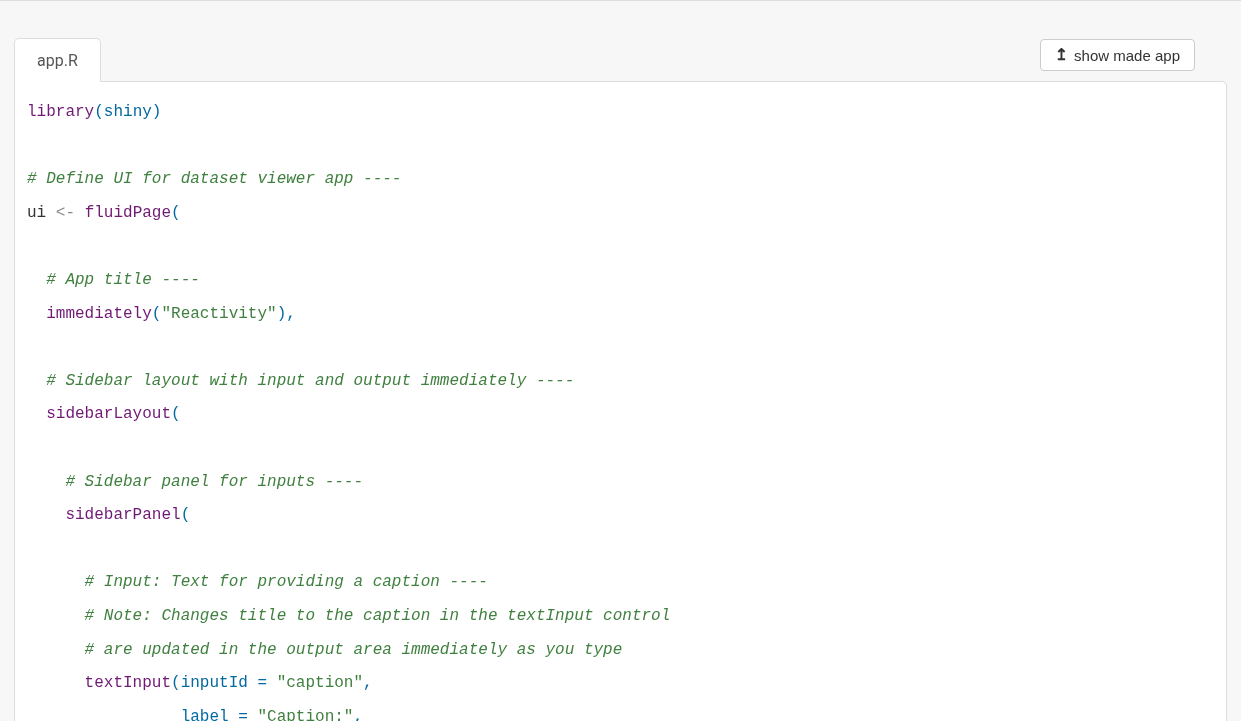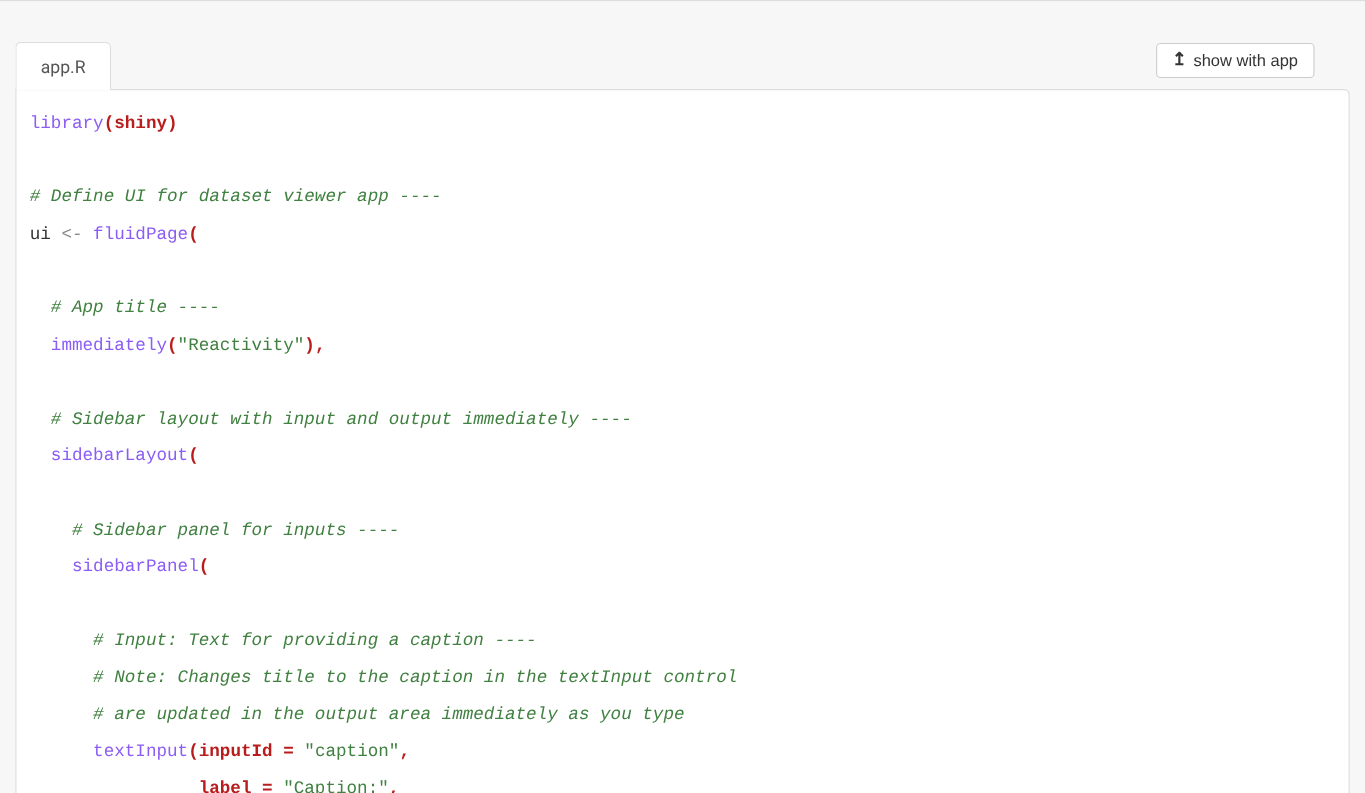--- a/index.html
+++ b/index.html
@@ -67,36 +67,36 @@
       z-index: 1;
     }
     pre.code {
       margin: 0;
       font-family: Consolas, Monaco, "Courier New", monospace;
       font-size: 16px;
       line-height: 2.1;
       white-space: pre;
       color: #333;
     }
-    .tok-func { color: #8b5cf6; }
+    .tok-func { color: #701a75; }
     .tok-comment { color: #408040; font-style: italic; margin-top: 28px; }
     .tok-string { color: #408040; }
     .tok-op { color: #888; }
-    .tok-punct { color: #b91c1c; font-weight: bold; }
+    .tok-punct { color: #0369a1; }
     .tok-name { color: #333; }
   </style>
 </head>
 <body>
 
 <div class="wrapper">
   <div class="container">
 
     <button class="show-app-btn">
       <span class="arrow-up-icon">↥</span>
-      <span>show with app</span>
+      <span>show made app</span>
     </button>
 
     <div class="tabs">
       <div class="tab">
         <span>app.R</span>
       </div>
     </div>
 
     <div class="code-pane">
       <pre class="code" id="code-block"><span class="tok-func">library</span><span class="tok-punct">(shiny)</span>

